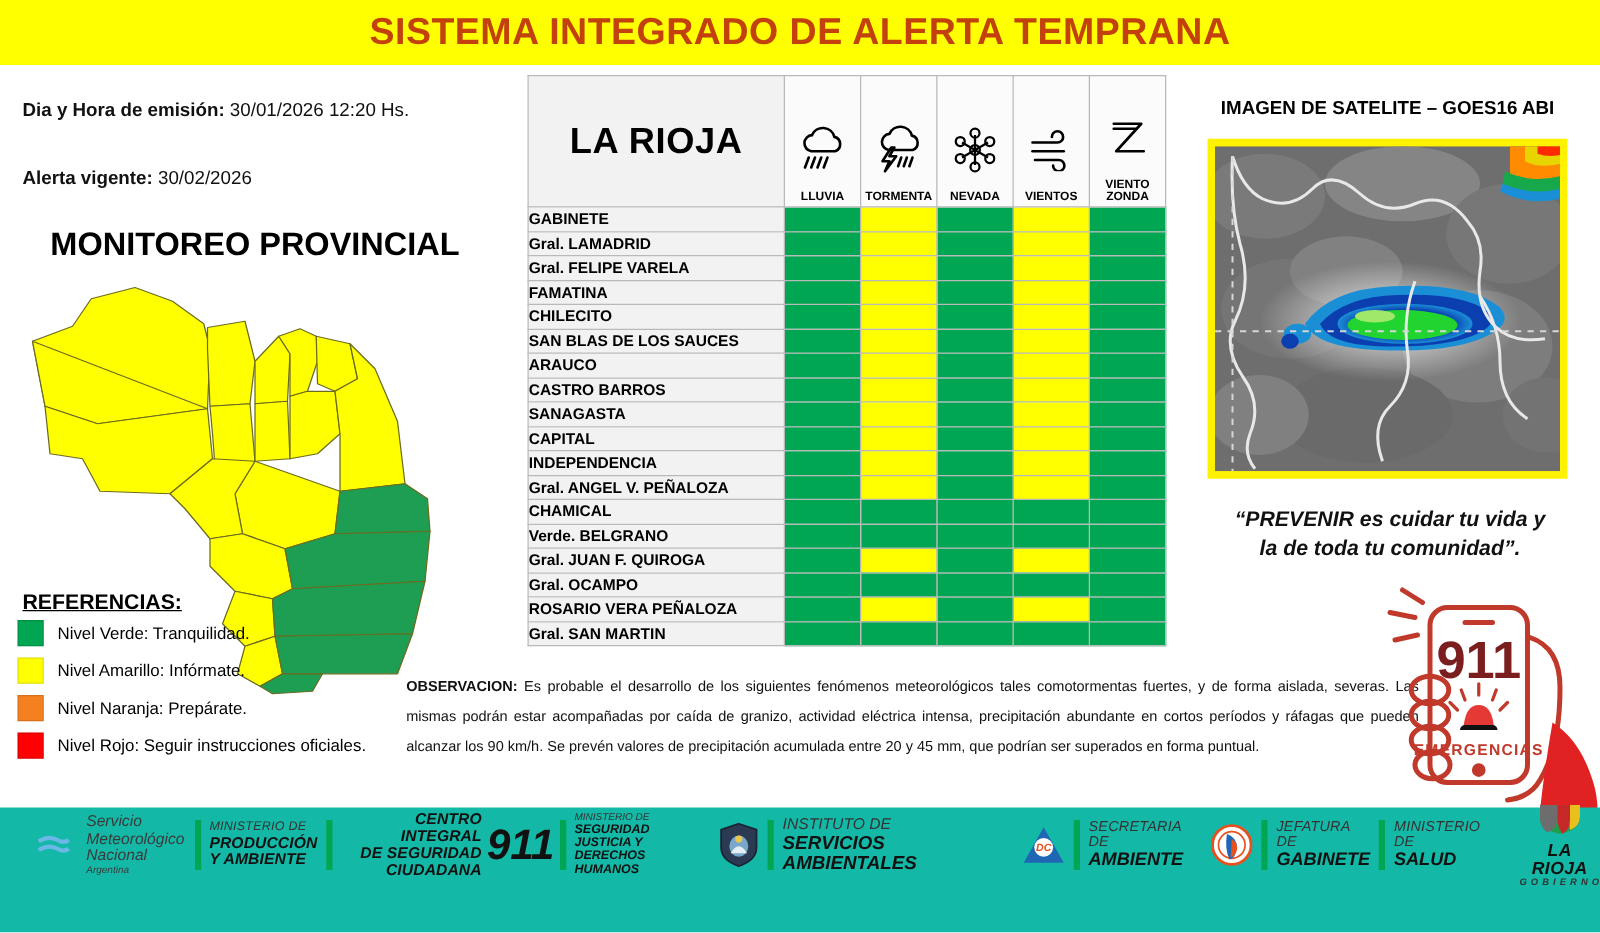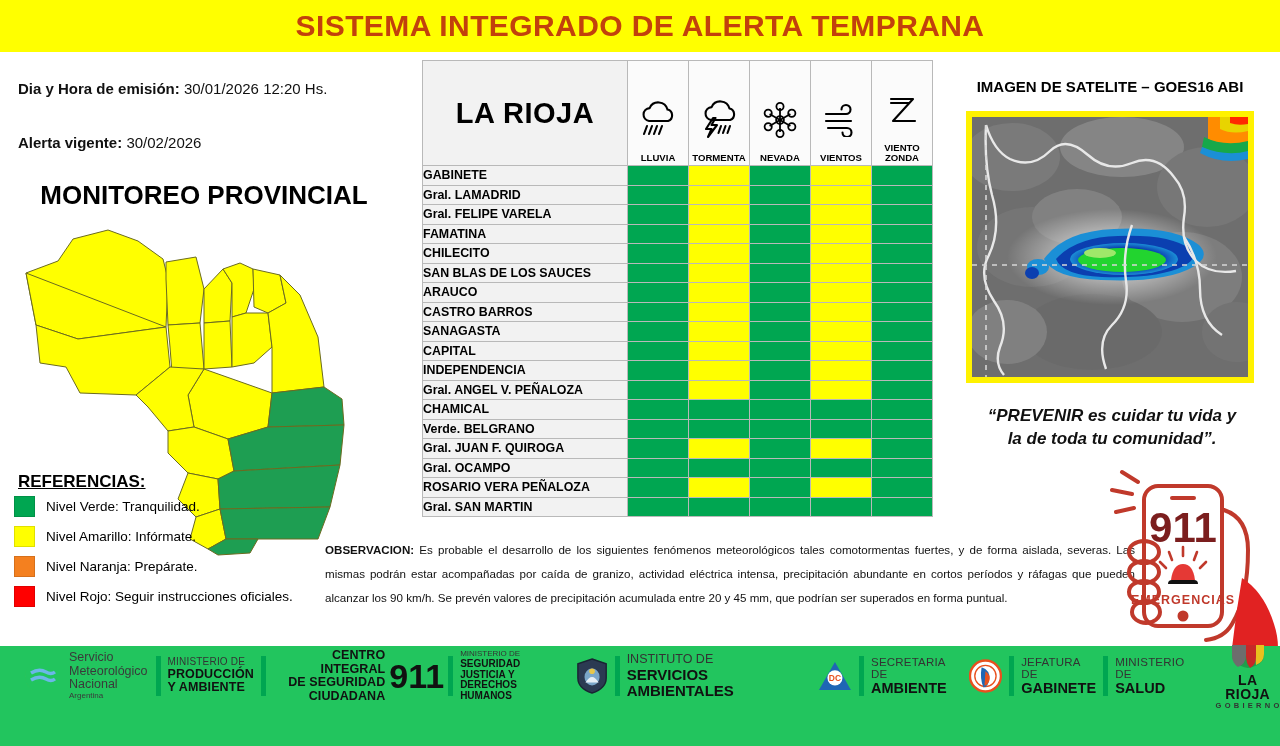--- a/index.html
+++ b/index.html
@@ -121,21 +121,22 @@
   }
 
   #badge-911{
     position:absolute; left:1092px; top:468px; width:190px; height:180px;
   }
   #badge-911 svg{ width:100%; height:100%; display:block; }
 
   
   #footer{
     position:absolute; left:0; top:646px; width:1280px; height:100px;
-    background:#22c55e;
+    background:#14b8a6;
+    font-style:italic;
   }
   #logo-strip{
     position:absolute; left:0; top:0; width:1280px; height:60px;
     display:flex; align-items:center;
   }
   .logo-item{ display:flex; align-items:center; height:46px; }
   .vbar{ width:5px; height:40px; background:#00A651; margin:0 7px; flex:0 0 auto; }
   .two-line{ line-height:1.08; }
   .tl-small{ font-size:10px; color:#333; letter-spacing:.2px; }
   .tl-big2{ font-size:12.5px; font-weight:bold; color:#111; letter-spacing:.1px; }

